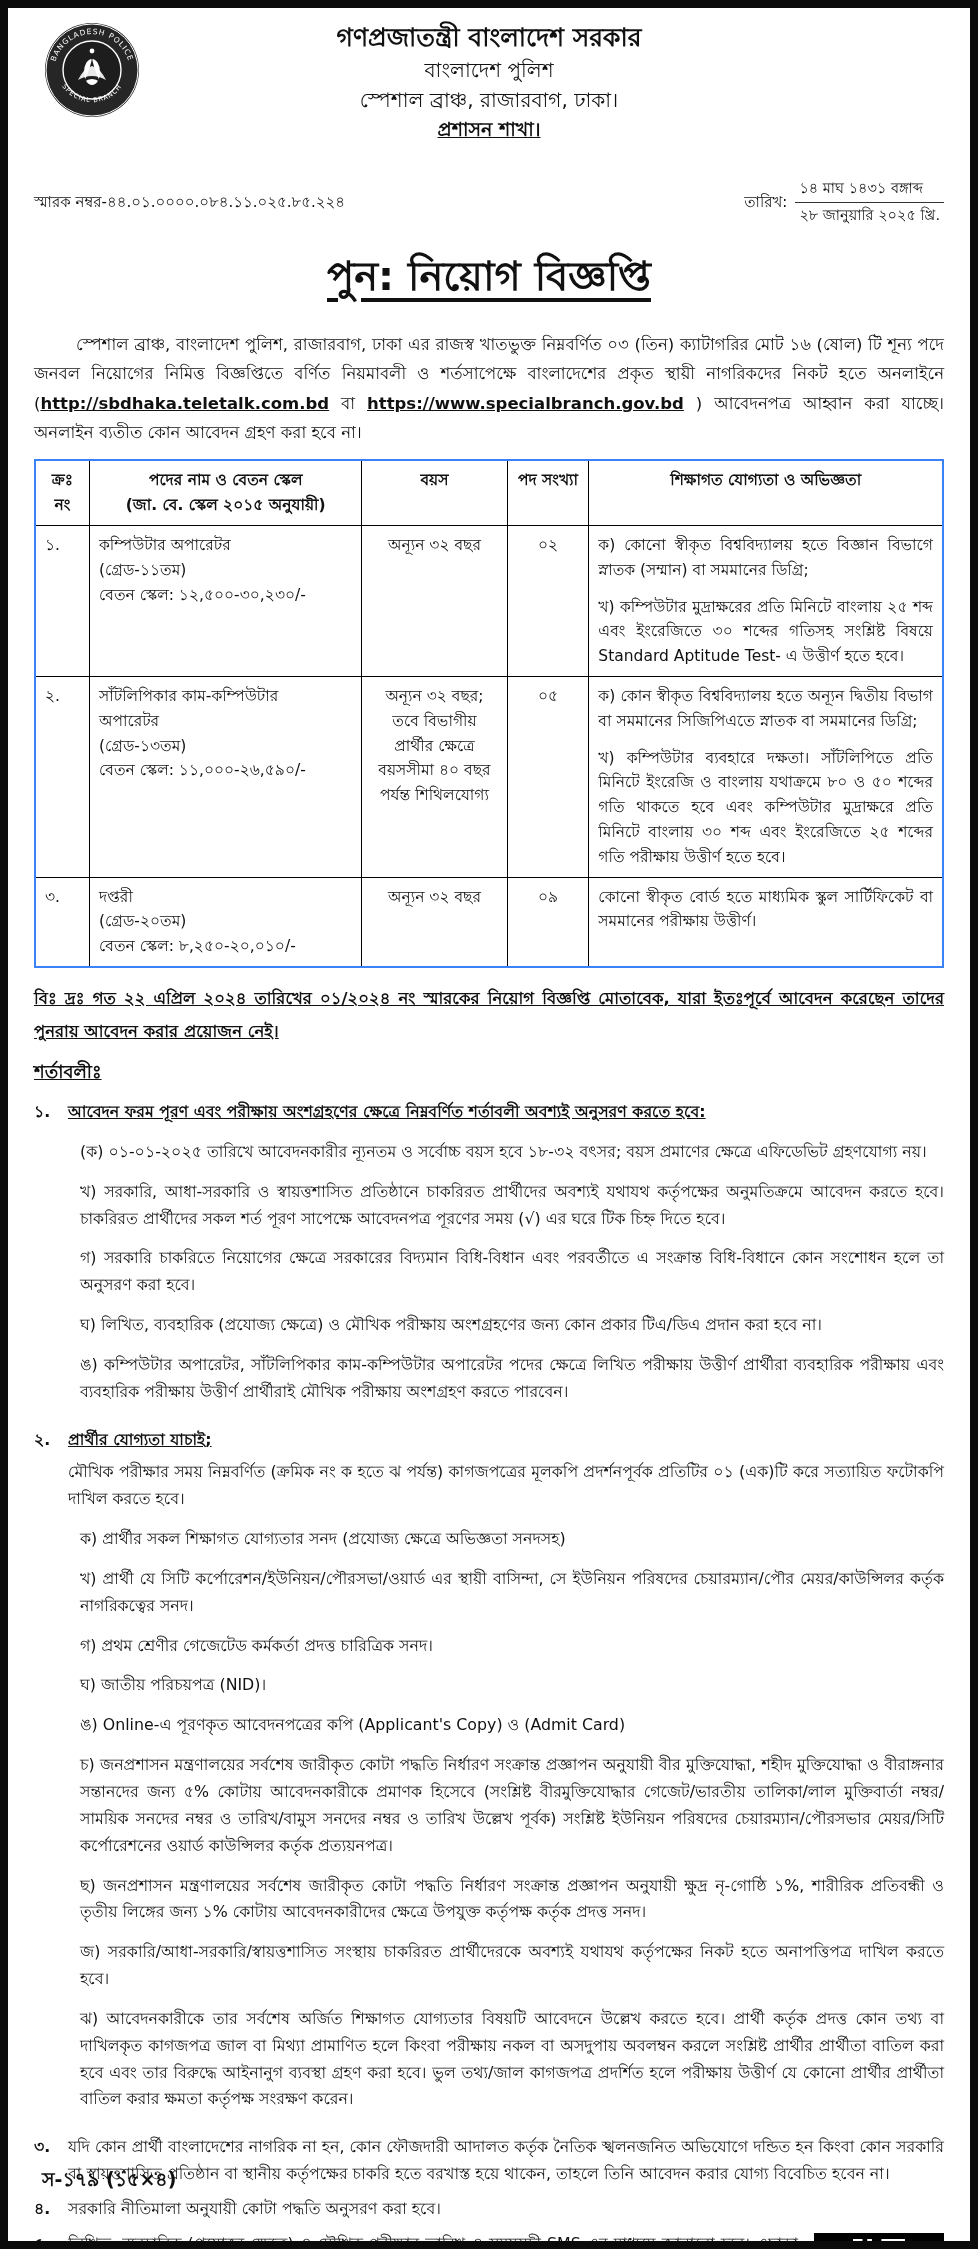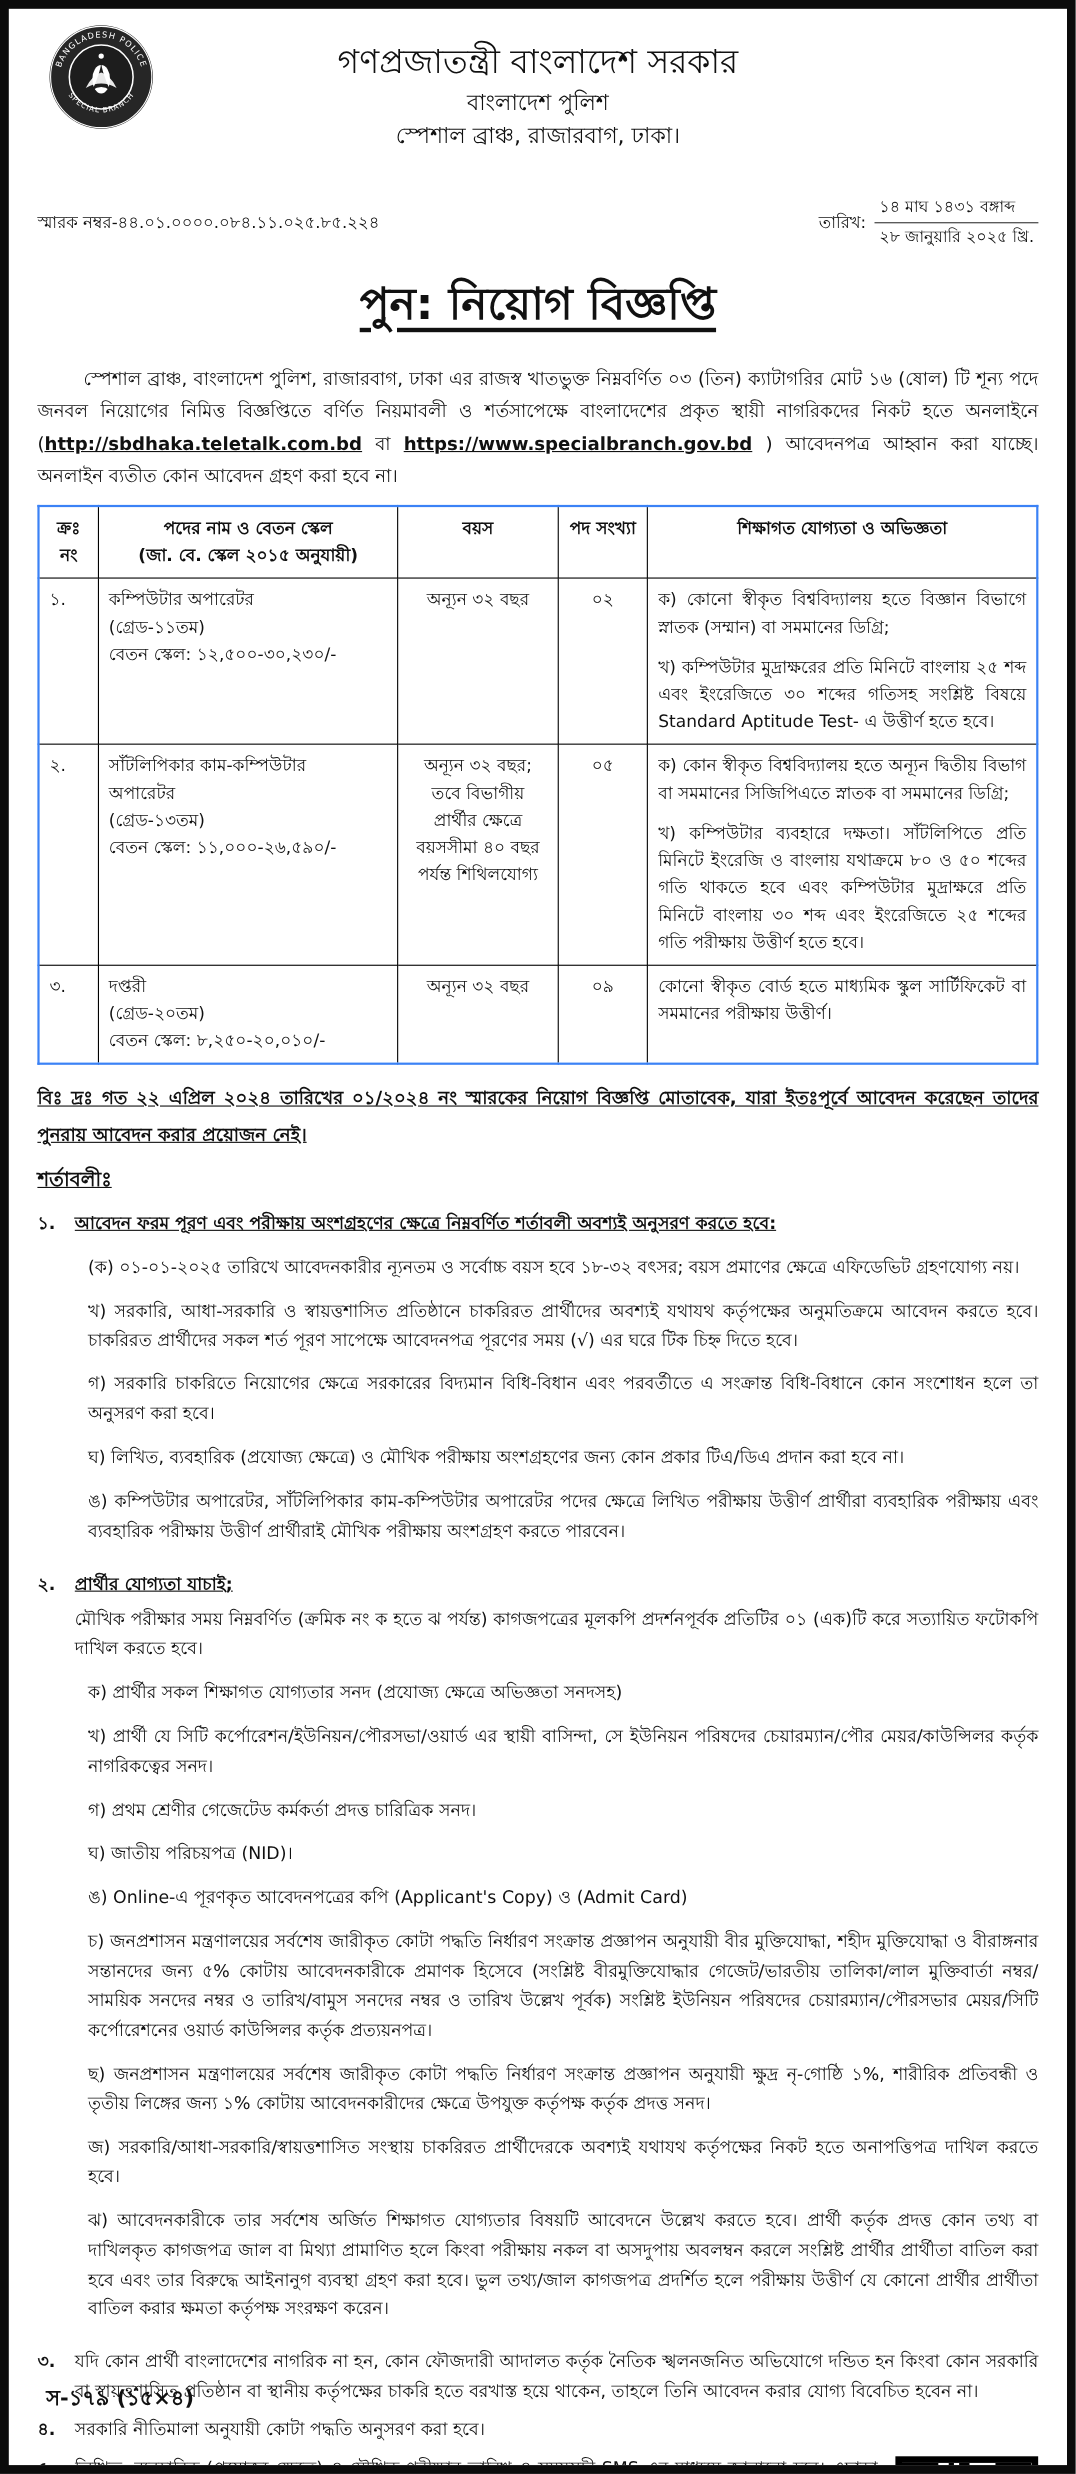--- a/index.html
+++ b/index.html
@@ -8,21 +8,21 @@
     width:978px; height:2249px;
     background:#fff; color:#111;
     border:8px solid #0b0b0b;
     padding:8px 26px 10px 26px;
     font-family:"DejaVu Sans", sans-serif;
     overflow:hidden;
   }
   
   .hdr{position:relative; text-align:center; padding-top:4px; min-height:128px;}
   .logo{position:absolute; left:8px; top:4px; width:100px; height:100px;}
-  .h-govt{font-size:30px; font-weight:normal; line-height:1.4;margin-top:16px;}
+  .h-govt{font-size:25px; font-weight:bold; line-height:1.4;}
   .h-line{font-size:20px; line-height:1.5;}
   .h-sec{font-size:19px; font-weight:bold; text-decoration:underline; line-height:1.5;}
   .memo-row{display:flex; justify-content:space-between; align-items:flex-start; margin-top:28px; font-size:15px;}
   .memo{padding-top:14px;}
   .dateblk{display:flex; gap:8px; align-items:center; text-align:left;}
   .dates div{padding:1px 4px; font-size:14.5px;}
   .dates .d1{border-bottom:1.5px solid #333;}
   
   .title{
     text-align:center; font-size:40px; font-weight:bold; margin:16px 0 10px 0;
@@ -138,20 +138,21 @@
         </text>
         <ellipse cx="50" cy="52" rx="8" ry="13" fill="#fff"></ellipse>
         <path d="M42,62 Q50,44 50,36 Q50,44 58,62 Q50,56 42,62 Z" fill="#1d1d1d"></path>
         <path d="M36,60 Q42,48 50,46 Q58,48 64,60 Q50,52 36,60 Z" fill="#fff" opacity="0.9"></path>
         <circle cx="50" cy="31" r="2.4" fill="#fff"></circle>
       </svg>
     </div>
     <div class="h-govt">গণপ্রজাতন্ত্রী বাংলাদেশ সরকার</div>
     <div class="h-line">বাংলাদেশ পুলিশ</div>
     <div class="h-line">স্পেশাল ব্রাঞ্চ, রাজারবাগ, ঢাকা।</div>
+    <div class="h-sec">প্রশাসন শাখা।</div>
   </div>
 
   <div class="memo-row">
     <div class="memo">স্মারক নম্বর-৪৪.০১.০০০০.০৮৪.১১.০২৫.৮৫.২২৪</div>
     <div class="dateblk">
       <span>তারিখ:</span>
       <span class="dates">
         <div class="d1">১৪ মাঘ ১৪৩১ বঙ্গাব্দ</div>
         <div>২৮ জানুয়ারি ২০২৫ খ্রি.</div>
       </span>

